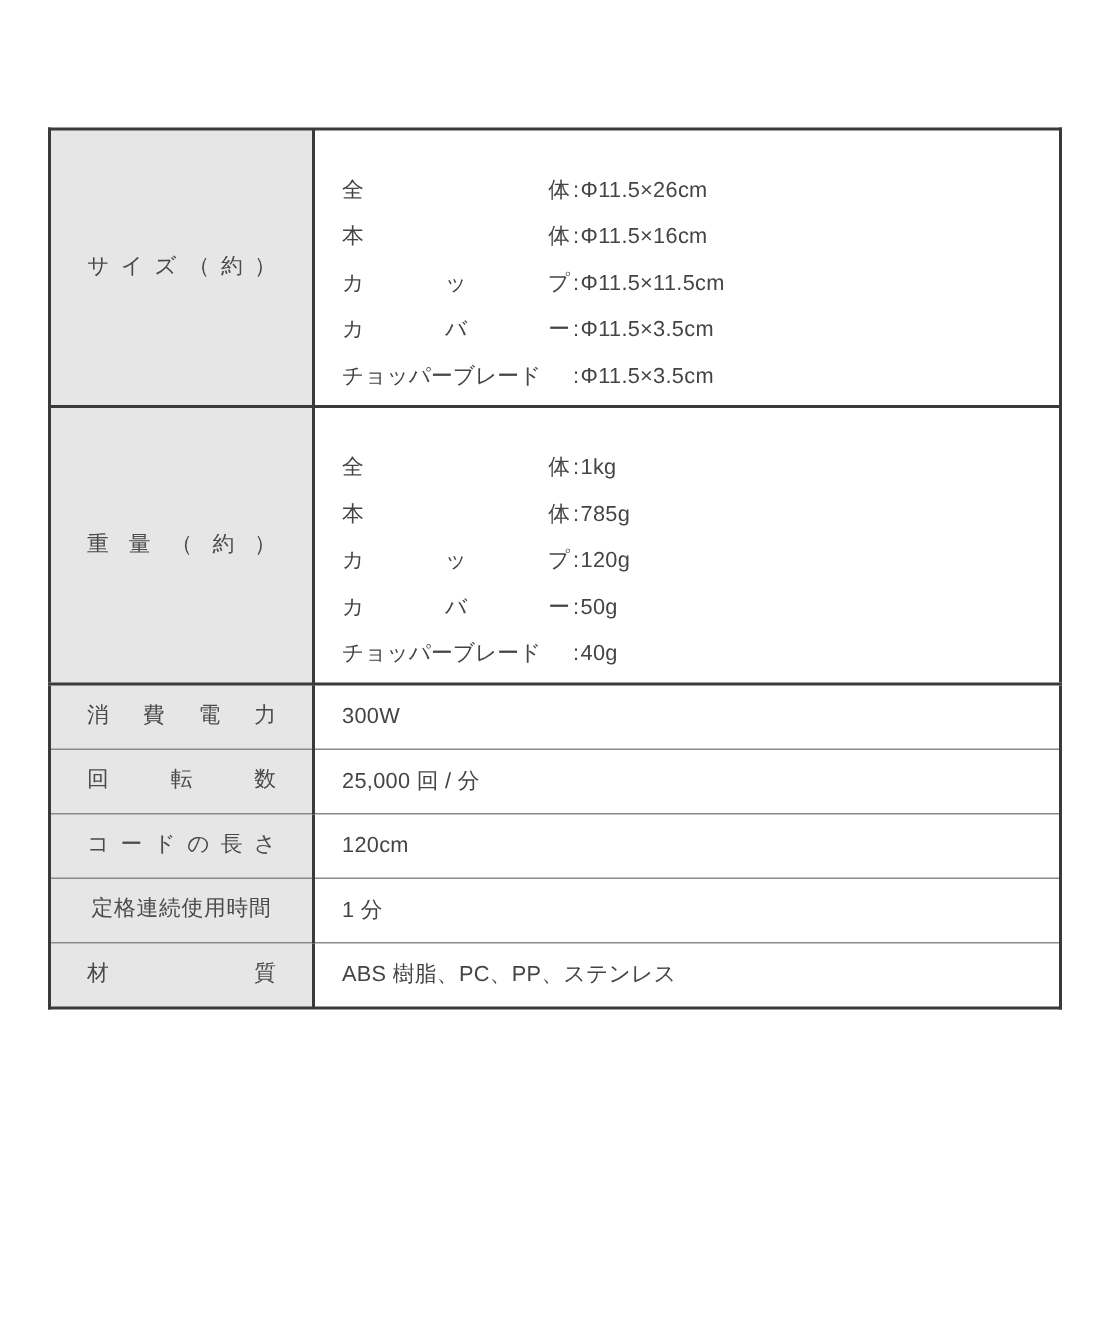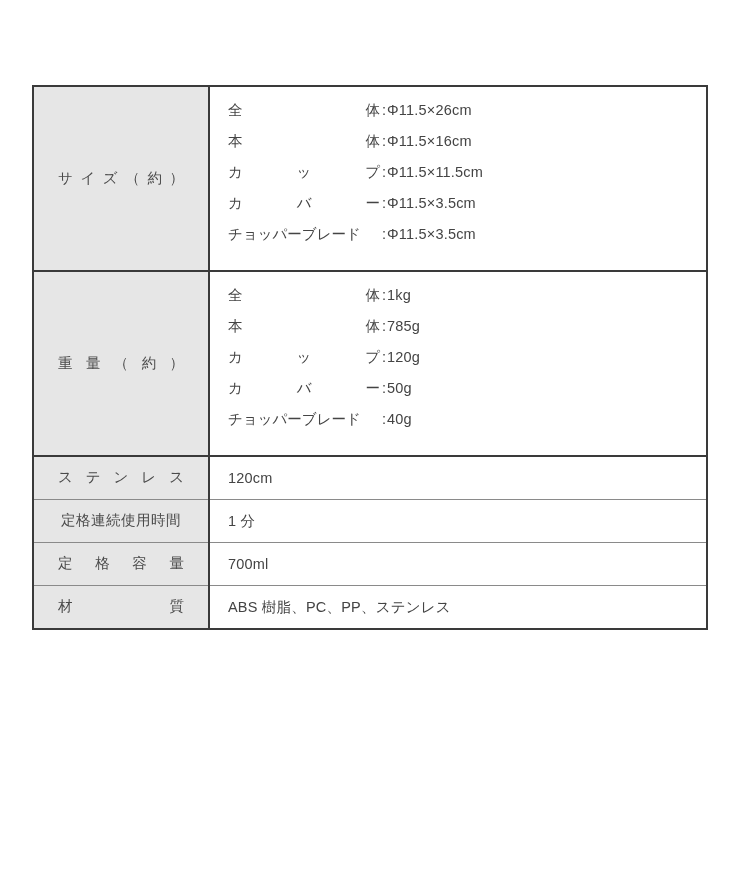--- a/index.html
+++ b/index.html
@@ -87,20 +87,21 @@
     font-size: 14.5px;
     color: #444444;
     white-space: nowrap;
   }
   .item-name {
     display: inline-block;
     width: 152px;
     text-align: justify;
     text-align-last: justify;
     flex: 0 0 152px;
+    margin-top: 16px;
   }
   .item-name.natural {
     text-align-last: left;
   }
   .item-sep {
     padding: 0 1px 0 2px;
   }
   .item-val {
     letter-spacing: 0.2px;
   }
@@ -186,48 +187,56 @@
           </div>
           <div class="item-line">
             <span class="item-name natural">チョッパーブレード</span>
             <span class="item-sep">:</span>
             <span class="item-val">40g</span>
           </div>
         </td>
       </tr>
 
 
-
-
-      <tr class="simple-row">
-        <td class="label-cell">
-          <span class="label-text">ステンレス</span>
+      <tr class="simple-row">
+        <td class="label-cell">
+          <span class="label-text">消費電力</span>
+        </td>
+        <td class="value-cell">
+          <span class="simple-val">300W</span>
+        </td>
+      </tr>
+
+      <tr class="simple-row">
+        <td class="label-cell">
+          <span class="label-text">回転数</span>
+        </td>
+        <td class="value-cell">
+          <span class="simple-val">25,000 回 / 分</span>
+        </td>
+      </tr>
+
+      <tr class="simple-row">
+        <td class="label-cell">
+          <span class="label-text">コードの長さ</span>
         </td>
         <td class="value-cell">
           <span class="simple-val">120cm</span>
         </td>
       </tr>
 
       <tr class="simple-row">
         <td class="label-cell">
           <span class="label-text natural">定格連続使用時間</span>
         </td>
         <td class="value-cell">
           <span class="simple-val">1 分</span>
         </td>
       </tr>
 
-      <tr class="simple-row">
-        <td class="label-cell">
-          <span class="label-text">定格容量</span>
-        </td>
-        <td class="value-cell">
-          <span class="simple-val">700ml</span>
-        </td>
-      </tr>
 
 
       <tr class="simple-row">
         <td class="label-cell">
           <span class="label-text">材質</span>
         </td>
         <td class="value-cell">
           <span class="simple-val">ABS 樹脂、PC、PP、ステンレス</span>
         </td>
       </tr>

